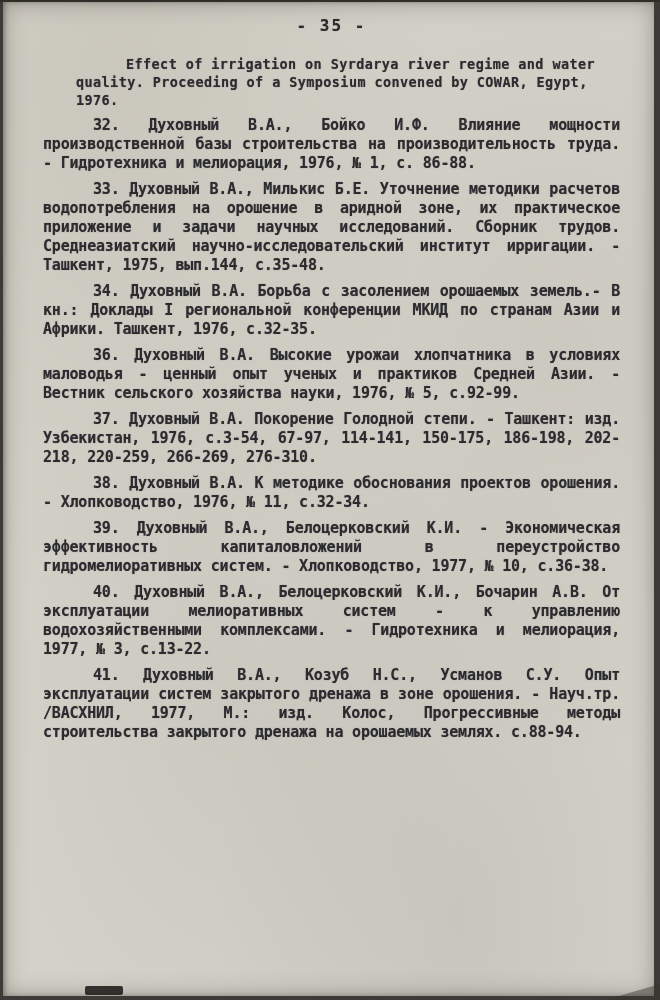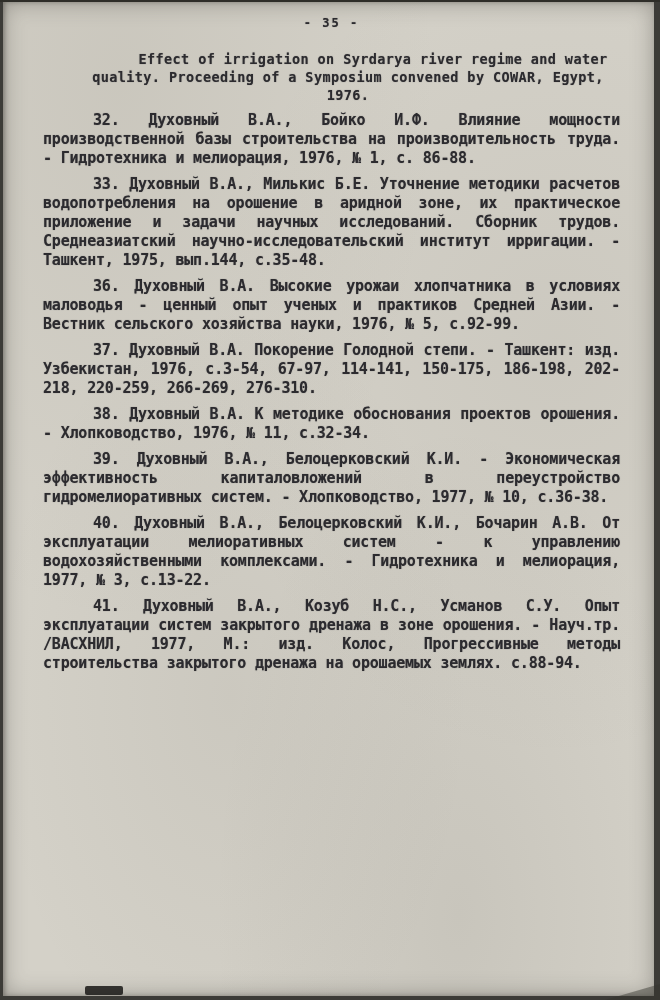--- a/index.html
+++ b/index.html
@@ -26,21 +26,21 @@
       radial-gradient(ellipse at 35% 70%, rgba(100,96,85,0.08),  transparent 40%),
       radial-gradient(ellipse at 70% 92%, rgba(95,92,82,0.10),   transparent 38%),
       #d4d1c8;
     box-shadow: inset 0 0 22px rgba(58,56,50,0.38), inset 2px 0 4px rgba(40,38,34,0.35);
     box-sizing: border-box;
     padding: 14px 34px 0 40px;
     color: #2c2b2f;
   }
   .page-number {
     text-align: center;
-    font-size: 12px;
+    font-size: 16px;
     font-weight: bold;
     letter-spacing: 2px;
     margin: 0 0 20px 0;
     text-shadow: 0 0 1px rgba(44,43,47,0.55);
   }
   .entry {
     font-size: 15px;
     font-weight: bold;
     line-height: 19px;
     letter-spacing: -0.2px;
@@ -48,21 +48,21 @@
     text-indent: 50px;
     margin: 7px 0 0 0;
     text-shadow: 0 0 1px rgba(44,43,47,0.5);
   }
   .entry.en {
     font-size: 13.5px;
     letter-spacing: 0.4px;
     line-height: 18px;
     margin-left: 33px;
     text-indent: 50px;
-    text-align: center;
+    text-align: left;
     margin-top: 6px;
   }
   .artifact-bottom-left {
     position: absolute;
     left: 85px;
     bottom: 5px;
     width: 38px;
     height: 9px;
     background: #1e1d1a;
     border-radius: 2px;
@@ -91,20 +91,21 @@
 
 <div class="edge-top"></div>
 
 <div class="page">
   <div class="page-number">- 35 -</div>
 
   <div>
       <p class="entry en">Effect of irrigation on Syrdarya river regime and water quality. Proceeding of a Symposium convened by COWAR, Egypt, 1976.</p>
       <p class="entry">32. Духовный В.А., Бойко И.Ф. Влияние мощности производственной базы строительства на производительность труда. - Гидротехника и мелиорация, 1976, № 1, с. 86-88.</p>
       <p class="entry">33. Духовный В.А., Милькис Б.Е. Уточнение методики расчетов водопотребления на орошение в аридной зоне, их практическое приложение и задачи научных исследований. Сборник трудов. Среднеазиатский научно-исследовательский институт ирригации. - Ташкент, 1975, вып.144, с.35-48.</p>
+      <p class="entry">34. Духовный В.А. Борьба с засолением орошаемых земель.- В кн.: Доклады I региональной конференции МКИД по странам Азии и Африки. Ташкент, 1976, с.32-35.</p>
       <p class="entry">36. Духовный В.А. Высокие урожаи хлопчатника в условиях маловодья - ценный опыт ученых и практиков Средней Азии. - Вестник сельского хозяйства науки, 1976, № 5, с.92-99.</p>
       <p class="entry">37. Духовный В.А. Покорение Голодной степи. - Ташкент: изд. Узбекистан, 1976, с.3-54, 67-97, 114-141, 150-175, 186-198, 202-218, 220-259, 266-269, 276-310.</p>
       <p class="entry">38. Духовный В.А. К методике обоснования проектов орошения. - Хлопководство, 1976, № 11, с.32-34.</p>
       <p class="entry">39. Духовный В.А., Белоцерковский К.И. - Экономическая эффективность капиталовложений в переустройство гидромелиоративных систем. - Хлопководство, 1977, № 10, с.36-38.</p>
       <p class="entry">40. Духовный В.А., Белоцерковский К.И., Бочарин А.В. От эксплуатации мелиоративных систем - к управлению водохозяйственными комплексами. - Гидротехника и мелиорация, 1977, № 3, с.13-22.</p>
       <p class="entry">41. Духовный В.А., Козуб Н.С., Усманов С.У. Опыт эксплуатации систем закрытого дренажа в зоне орошения. - Науч.тр. /ВАСХНИЛ, 1977, М.: изд. Колос, Прогрессивные методы строительства закрытого дренажа на орошаемых землях. с.88-94.</p>
     </div>
 </div>
 
 <div class="artifact-bottom-left"></div>

